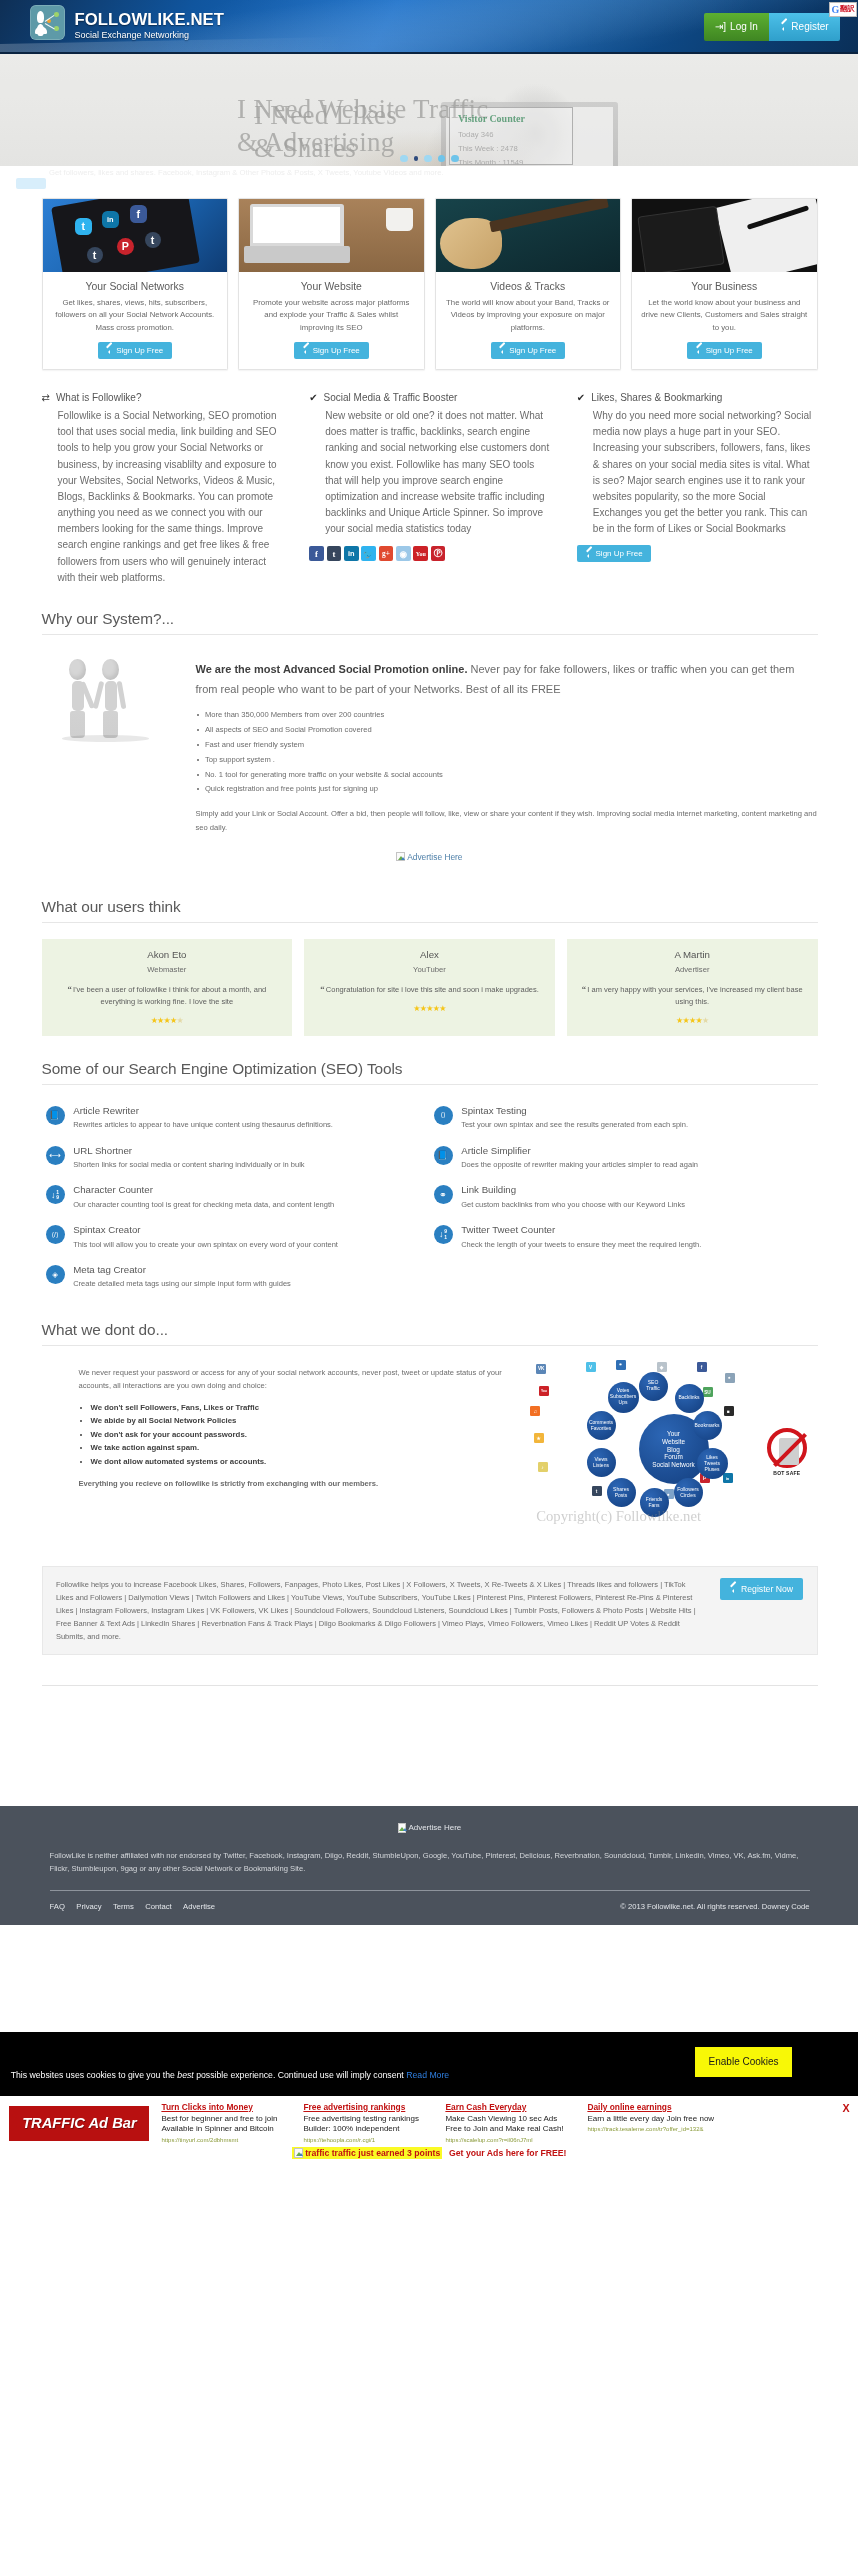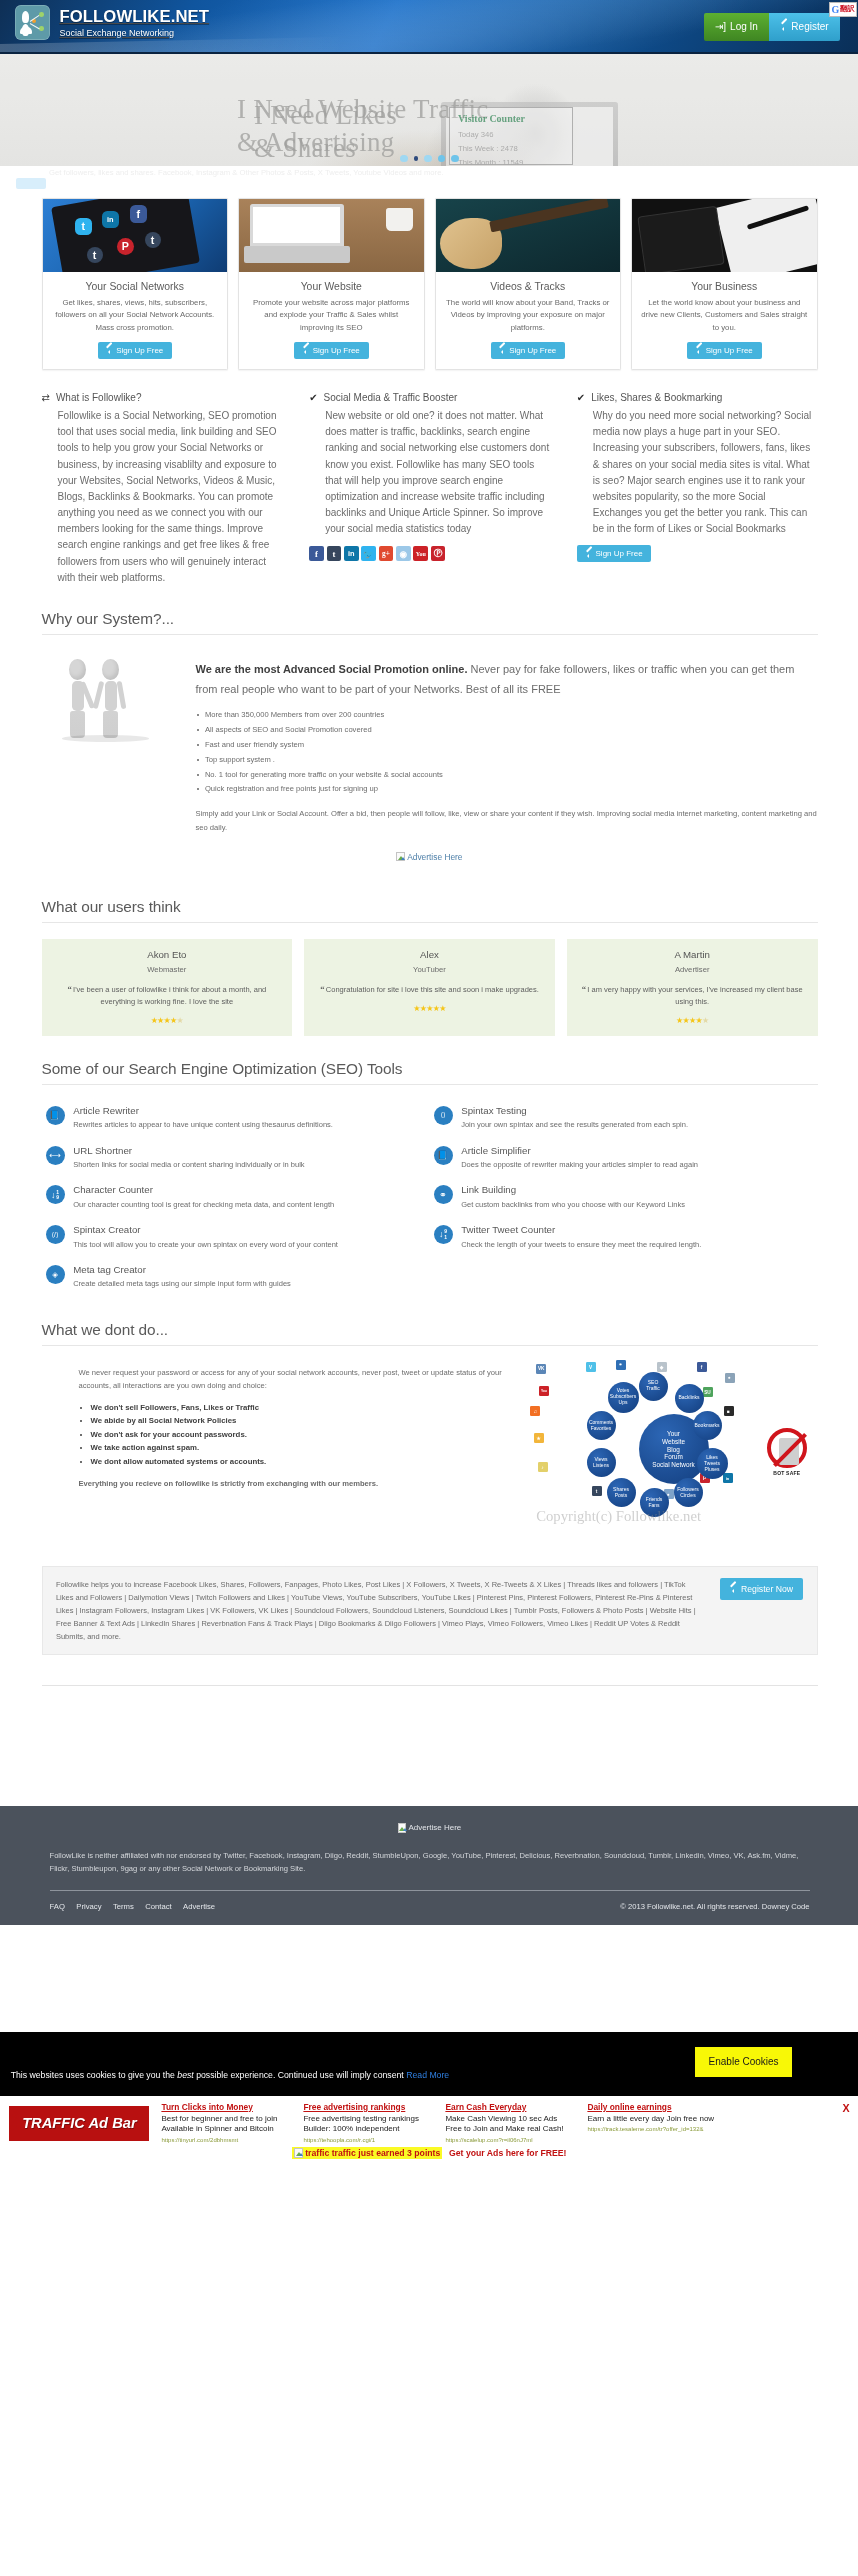--- a/index.html
+++ b/index.html
@@ -27,21 +27,21 @@
     content:"";position:absolute;left:-5%;top:-60%;width:110%;height:240%;
     background:radial-gradient(ellipse at 30% 60%, rgba(255,255,255,.20) 0%, rgba(255,255,255,0) 55%),
                radial-gradient(ellipse at 72% 30%, rgba(120,190,255,.30) 0%, rgba(255,255,255,0) 50%);
     transform:rotate(-8deg);
   }
   .header:after{
     content:"";position:absolute;left:0;bottom:0;width:100%;height:17.4px;
     background:linear-gradient(100deg, rgba(255,255,255,.22) 0%, rgba(255,255,255,0) 40%);
     transform:skewY(-1.2deg);
   }
-  .brand { position:absolute; left:15px; top:5.3px; display:flex; align-items:center; z-index:3;text-decoration:underline;}
+  .brand { position:absolute; left:30px; top:5.3px; display:flex; align-items:flex-end; z-index:3;}
   .logo-badge{
     width:35px;height:35px;border-radius:6px;
     background:#5e9aa8;position:relative;flex:0 0 auto;
     box-shadow:inset 0 0 0 0.7px rgba(255,255,255,.25);
   }
   .logo-badge .p1,.logo-badge .p2{position:absolute;background:#fff;border-radius:50% 50% 42% 42%;}
   .logo-badge .p1{width:6.7px;height:11.4px;left:7.4px;top:6px;}
   .logo-badge .p2{width:6.7px;height:11.4px;left:7.4px;top:19px;}
   .logo-badge .p3{position:absolute;width:12px;height:6.7px;left:4.7px;top:22px;background:#fff;border-radius:4.7px 4.7px 1.3px 1.3px;}
   .logo-badge .dot{position:absolute;width:4.7px;height:4.7px;border-radius:50%;background:#f0a030;}
@@ -558,21 +558,21 @@
           <div>
               <h5>Article Rewriter</h5>
           <p>Rewrites articles to appear to have unique content using thesaurus definitions.</p>
             </div>
         </div>
 
         <div class="tool">
           <span class="tico" style="font-size:6.7px;">⟨⟩</span>
           <div>
               <h5>Spintax Testing</h5>
-          <p>Join your own spintax and see the results generated from each spin.</p>
+          <p>Test your own spintax and see the results generated from each spin.</p>
             </div>
         </div>
 
         <div class="tool">
           <span class="tico" style="font-size:8px;">⟷</span>
           <div>
               <h5>URL Shortner</h5>
           <p>Shorten links for social media or content sharing individually or in bulk</p>
             </div>
         </div>

